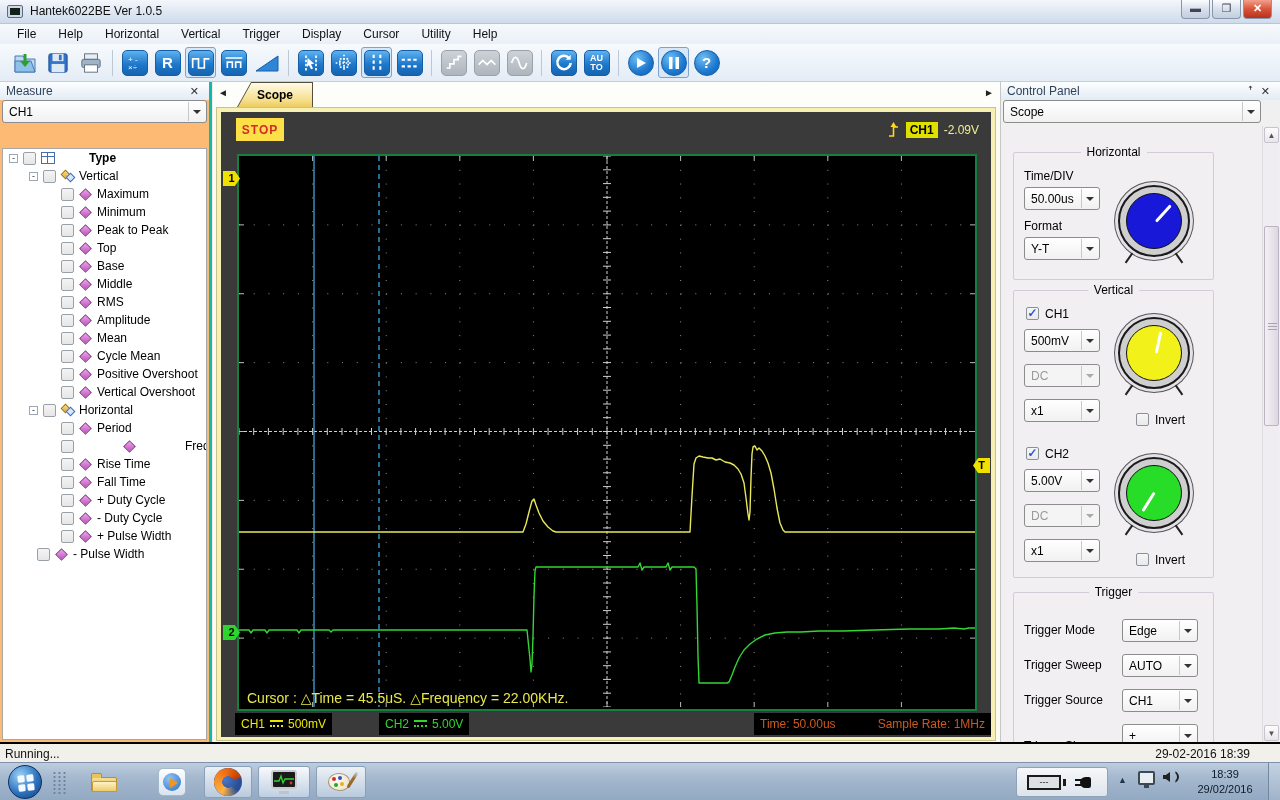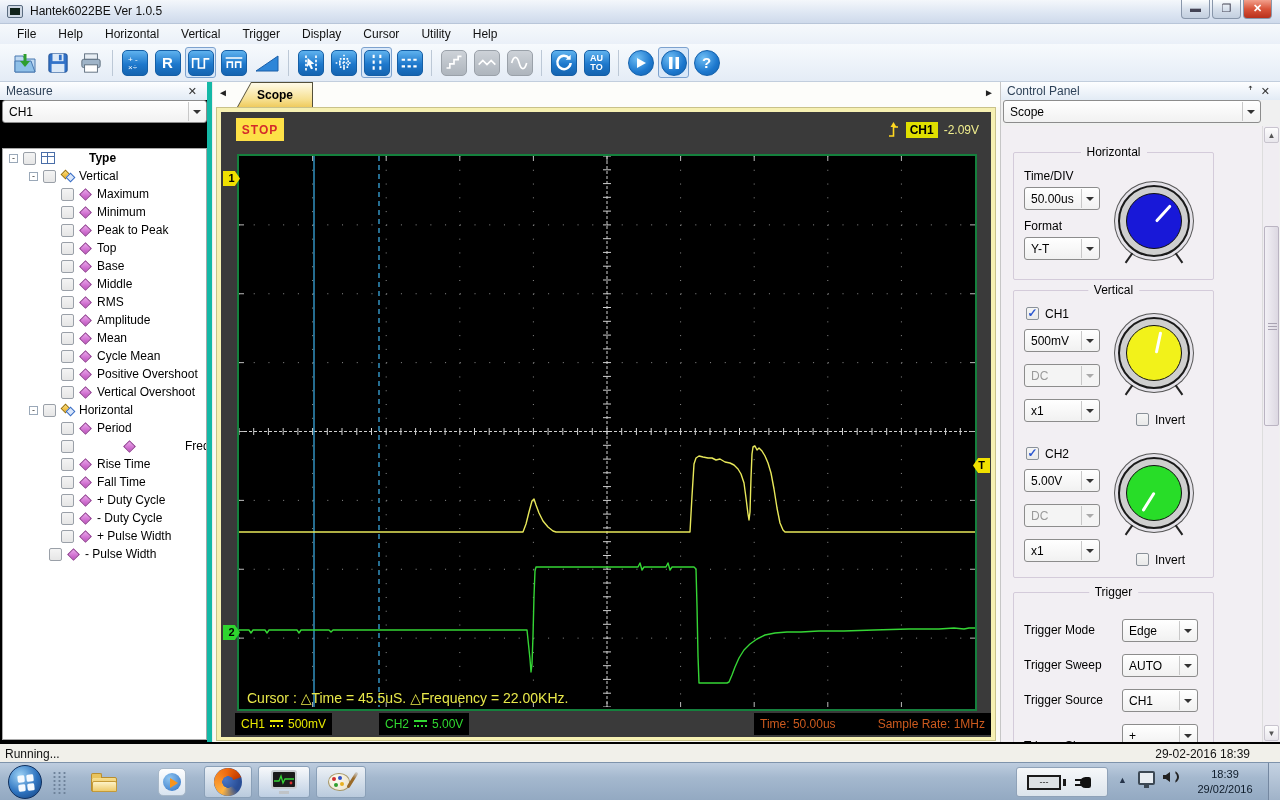--- a/index.html
+++ b/index.html
@@ -27,21 +27,21 @@
   .txtic { font-size:9px; font-weight:bold; line-height:9px; text-align:center; }
   
   .panel-hdr { position:absolute; height:18px; font-size:12px; color:#2F4359; background:linear-gradient(#FDFEFF,#E2EBF5); display:flex; align-items:center; padding:0 6px; width:100%; }
   .panel-hdr .sp { flex:1; }
   .hico { font-size:11px; color:#333; padding:0 4px; }
   .combo { position:absolute; background:linear-gradient(#FFFFFF,#F1F1F1); border:1px solid #8C8C8C; border-radius:3px; font-size:12px; color:#000; display:flex; align-items:center; padding-left:6px; }
   .combo .arr { position:absolute; right:1px; top:1px; bottom:1px; width:17px; border-left:1px solid #C8C8C8; display:flex; align-items:center; justify-content:center; }
   .combo .arr::after { content:""; border:4px solid transparent; border-top-color:#333; margin-top:4px; }
   .combo.dis { background:#F4F4F4; color:#9A9A9A; }
   .combo.dis .arr::after { border-top-color:#AAA; }
-  #measure-panel { position:absolute; left:0; top:82px; width:212px; height:660px; background:#000000; border-right:5px solid #14b8a6; }
+  #measure-panel { position:absolute; left:0; top:82px; width:212px; height:660px; background:#fdba74; border-right:3px solid #14b8a6; }
   #measure-tree { position:absolute; left:2px; top:66px; width:205px; height:592px; background:#fff; border:1px solid #A8A8A8; overflow:hidden; font-size:12px; }
   .trow { height:18px; display:flex; align-items:center; white-space:nowrap; color:#000; }
   .texp { width:9px; height:9px; border:1px solid #9AA8B8; background:#fff; font-size:9px; line-height:7px; text-align:center; color:#333; margin-right:5px; flex:none; }
   .tcb { width:13px; height:13px; border:1px solid #9AA0A8; background:linear-gradient(#F4F4F4,#E6E6E6); margin-right:5px; flex:none; border-radius:2px; }
   .diamond { width:9px; height:9px; background:linear-gradient(135deg,#EBA6EB,#C050C0); border:1px solid #8A2E8A; transform:rotate(45deg); margin:0 7px 0 2px; flex:none; }
   .gicon { position:relative; width:14px; height:12px; margin-right:4px; flex:none; }
   .gicon .d1 { position:absolute; left:1px; top:1px; width:7px; height:7px; background:linear-gradient(135deg,#FFE27A,#E8A81E); border:1px solid #9A7008; transform:rotate(45deg); }
   .gicon .d2 { position:absolute; left:6px; top:4px; width:7px; height:7px; border:1px solid #3A6EC4; background:#D9E6FA; transform:rotate(45deg); }
   .ticon-type { position:relative; width:14px; height:12px; margin-right:4px; border:1px solid #4A6EA8; background:
      linear-gradient(#fff,#fff), #fff; flex:none; }
@@ -427,21 +427,21 @@
       <div class="trow" style="padding-left: 58px;">
         <span class="tcb"></span>
         <span class="diamond"></span>
         <span>- Duty Cycle</span>
       </div>
       <div class="trow" style="padding-left: 58px;">
         <span class="tcb"></span>
         <span class="diamond"></span>
         <span>+ Pulse Width</span>
       </div>
-      <div class="trow" style="padding-left: 46px;">
+      <div class="trow" style="padding-left: 34px;">
         <span class="tcb"></span>
         <span class="diamond"></span>
         <span>- Pulse Width</span>
       </div>
     </div>
 </div>
 
 <div id="scope-region">
   <div id="tabbar">
     <span class="tabarr" style="left:5px">◄</span>

